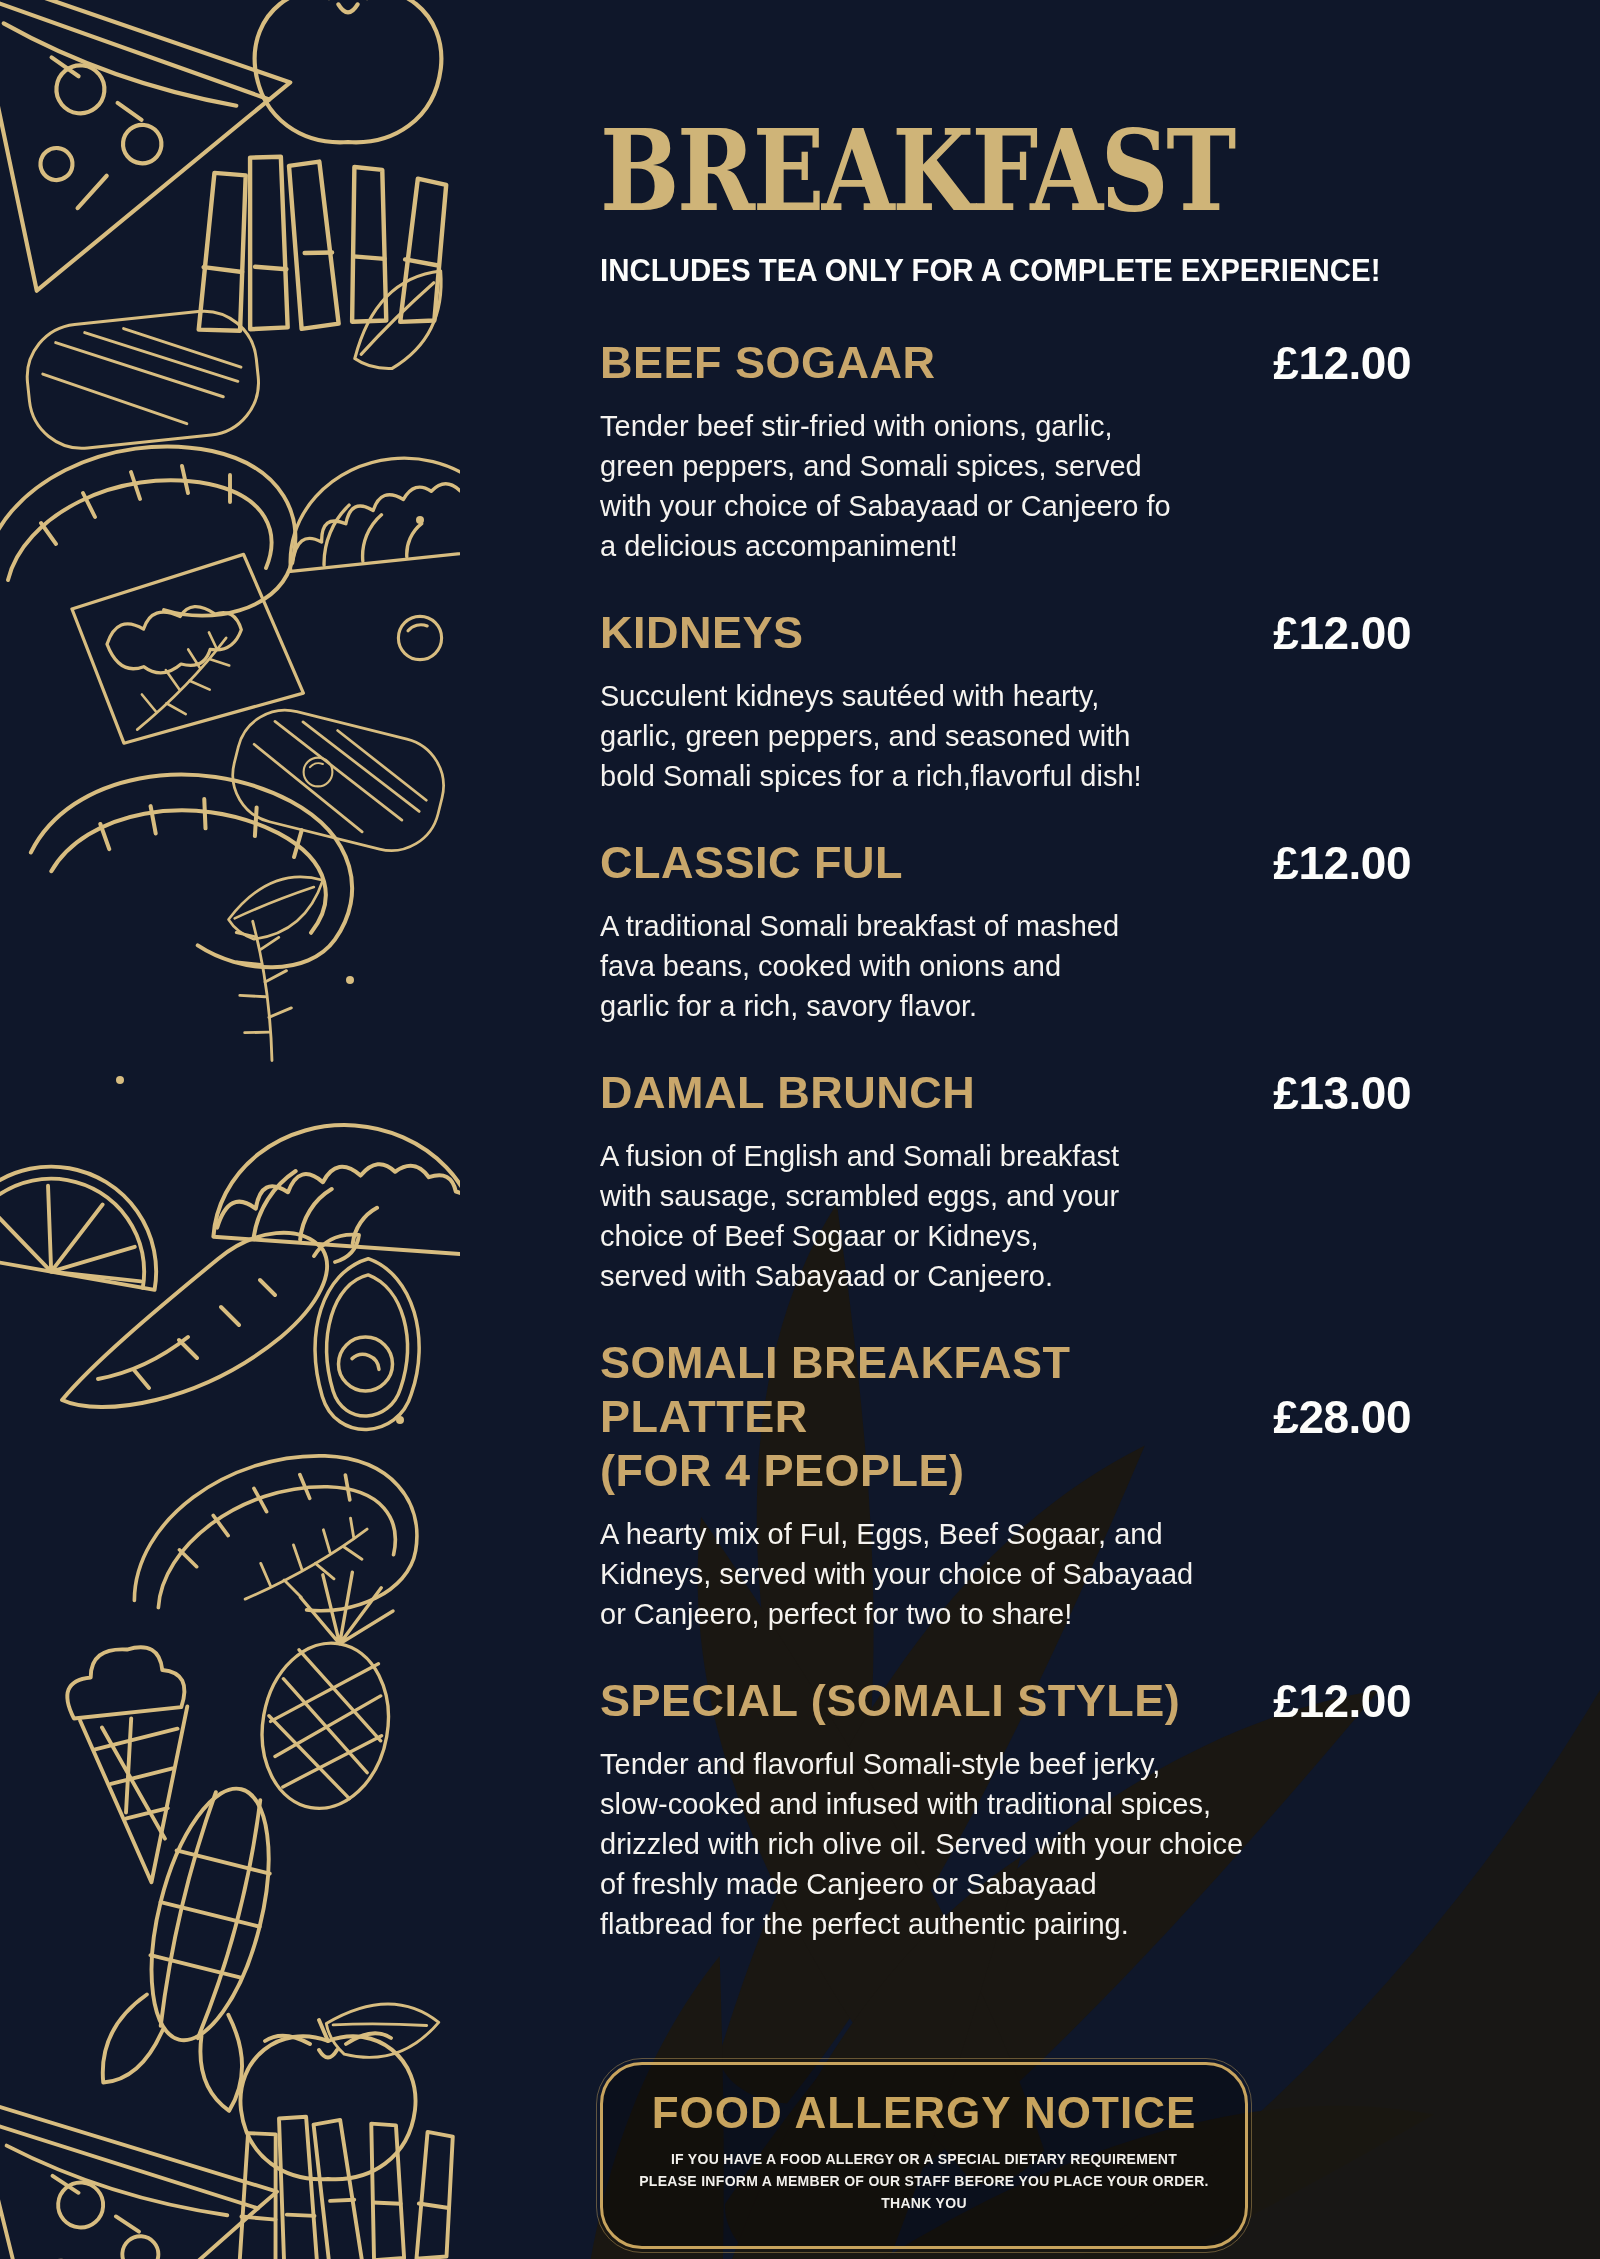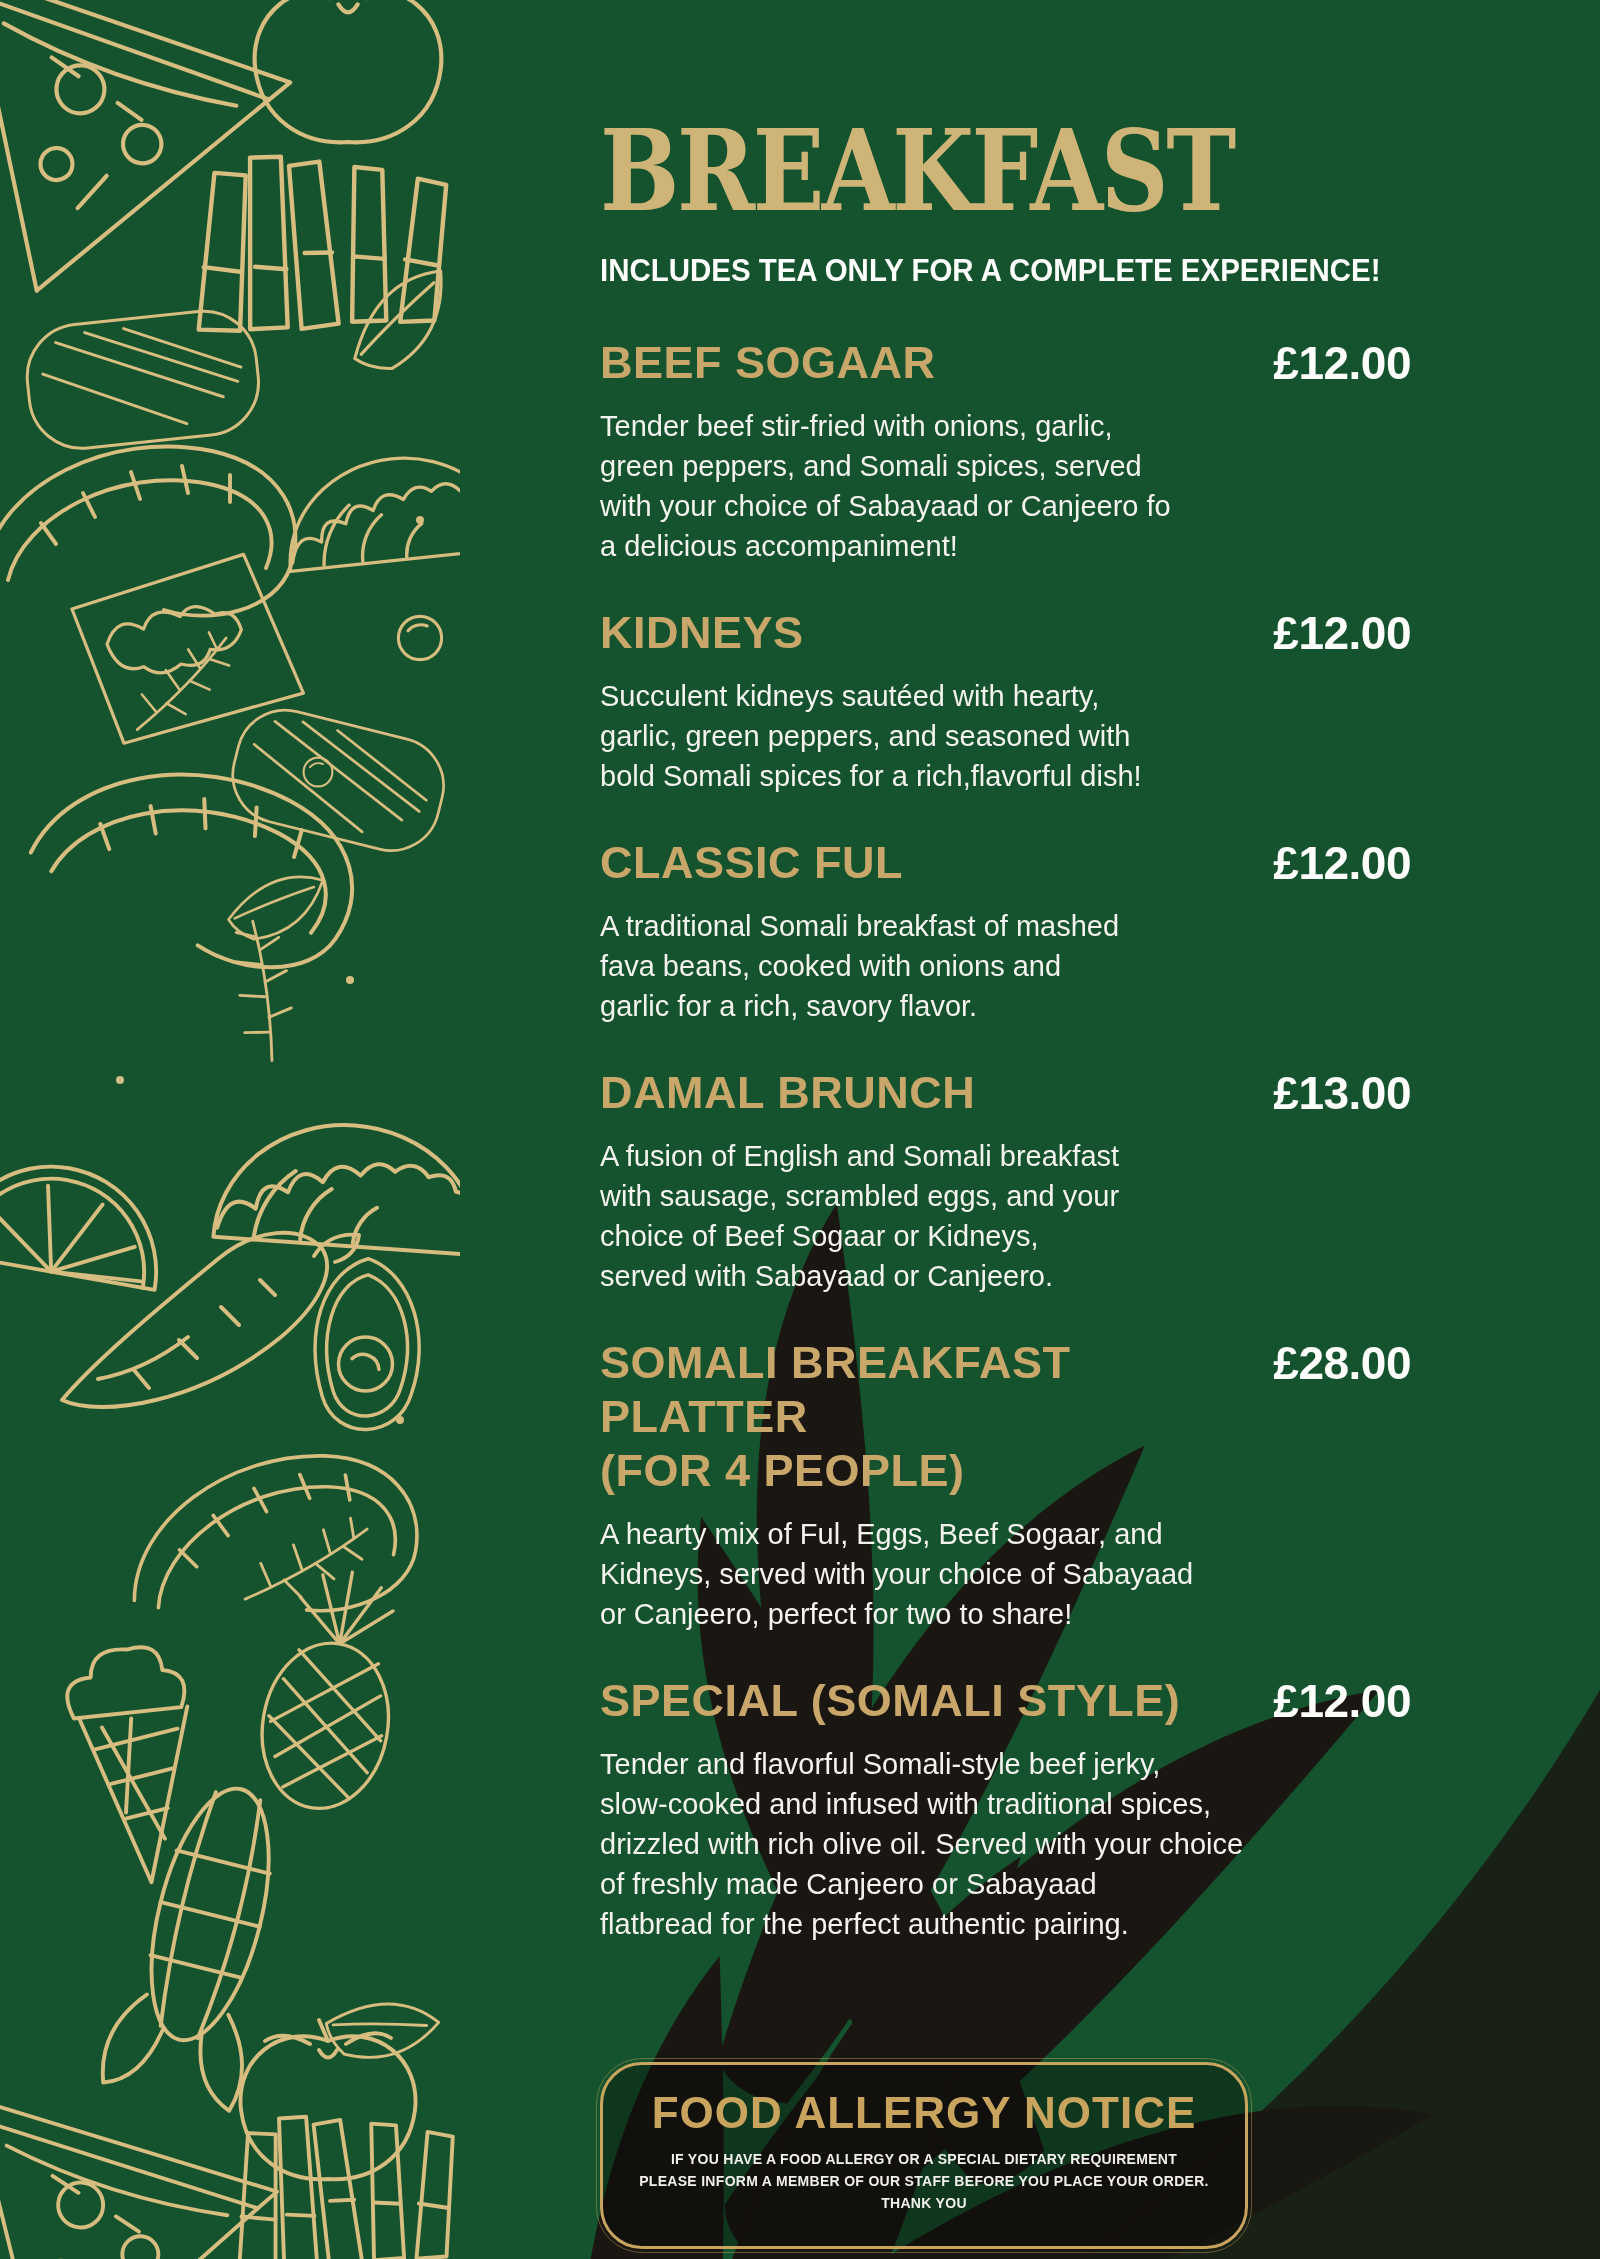--- a/index.html
+++ b/index.html
@@ -1,19 +1,19 @@
 <!DOCTYPE html>
 <html><head>
 <meta charset="utf-8">
 <style>
   html,body{margin:0;padding:0;background:#000;}
   .page{
     position:relative;
     width:1600px;height:2259px;
-    background:#14532d;
+    background:#0f172a;
     overflow:hidden;
     font-family:"Liberation Sans", sans-serif;
   }
   
   .watermark{position:absolute;left:0;top:0;z-index:0;}
   .watermark *{fill:#1a1712;stroke:none;}
   .side-art{position:absolute;left:0;top:0;z-index:1;}
   .side-art path,.side-art circle,.side-art ellipse,.side-art rect{
     fill:none;stroke:#d8bd80;stroke-width:2.6;
     stroke-linecap:round;stroke-linejoin:round;
@@ -31,21 +31,21 @@
   }
   .subtitle{
     margin:26px 0 0;
     font-size:31px;line-height:42px;font-weight:700;
     color:#fdfdfb;letter-spacing:0;
     transform:scaleX(.95);transform-origin:left top;
     white-space:nowrap;
   }
   .items{margin-top:44px;}
   .item{margin:0 0 40px;}
-  .item-row{display:flex;align-items:flex-start;}
+  .item-row{display:flex;align-items:center;}
   .item-name{
     flex:1 1 auto;margin:0;padding-right:10px;
     font-size:45px;line-height:54px;font-weight:700;
     color:#c9a76b;letter-spacing:.5px;
     white-space:pre-line;
   }
   .item-price{
     flex:0 0 auto;min-width:150px;
     padding-right:34px;text-align:right;
     font-size:46px;line-height:54px;font-weight:700;

